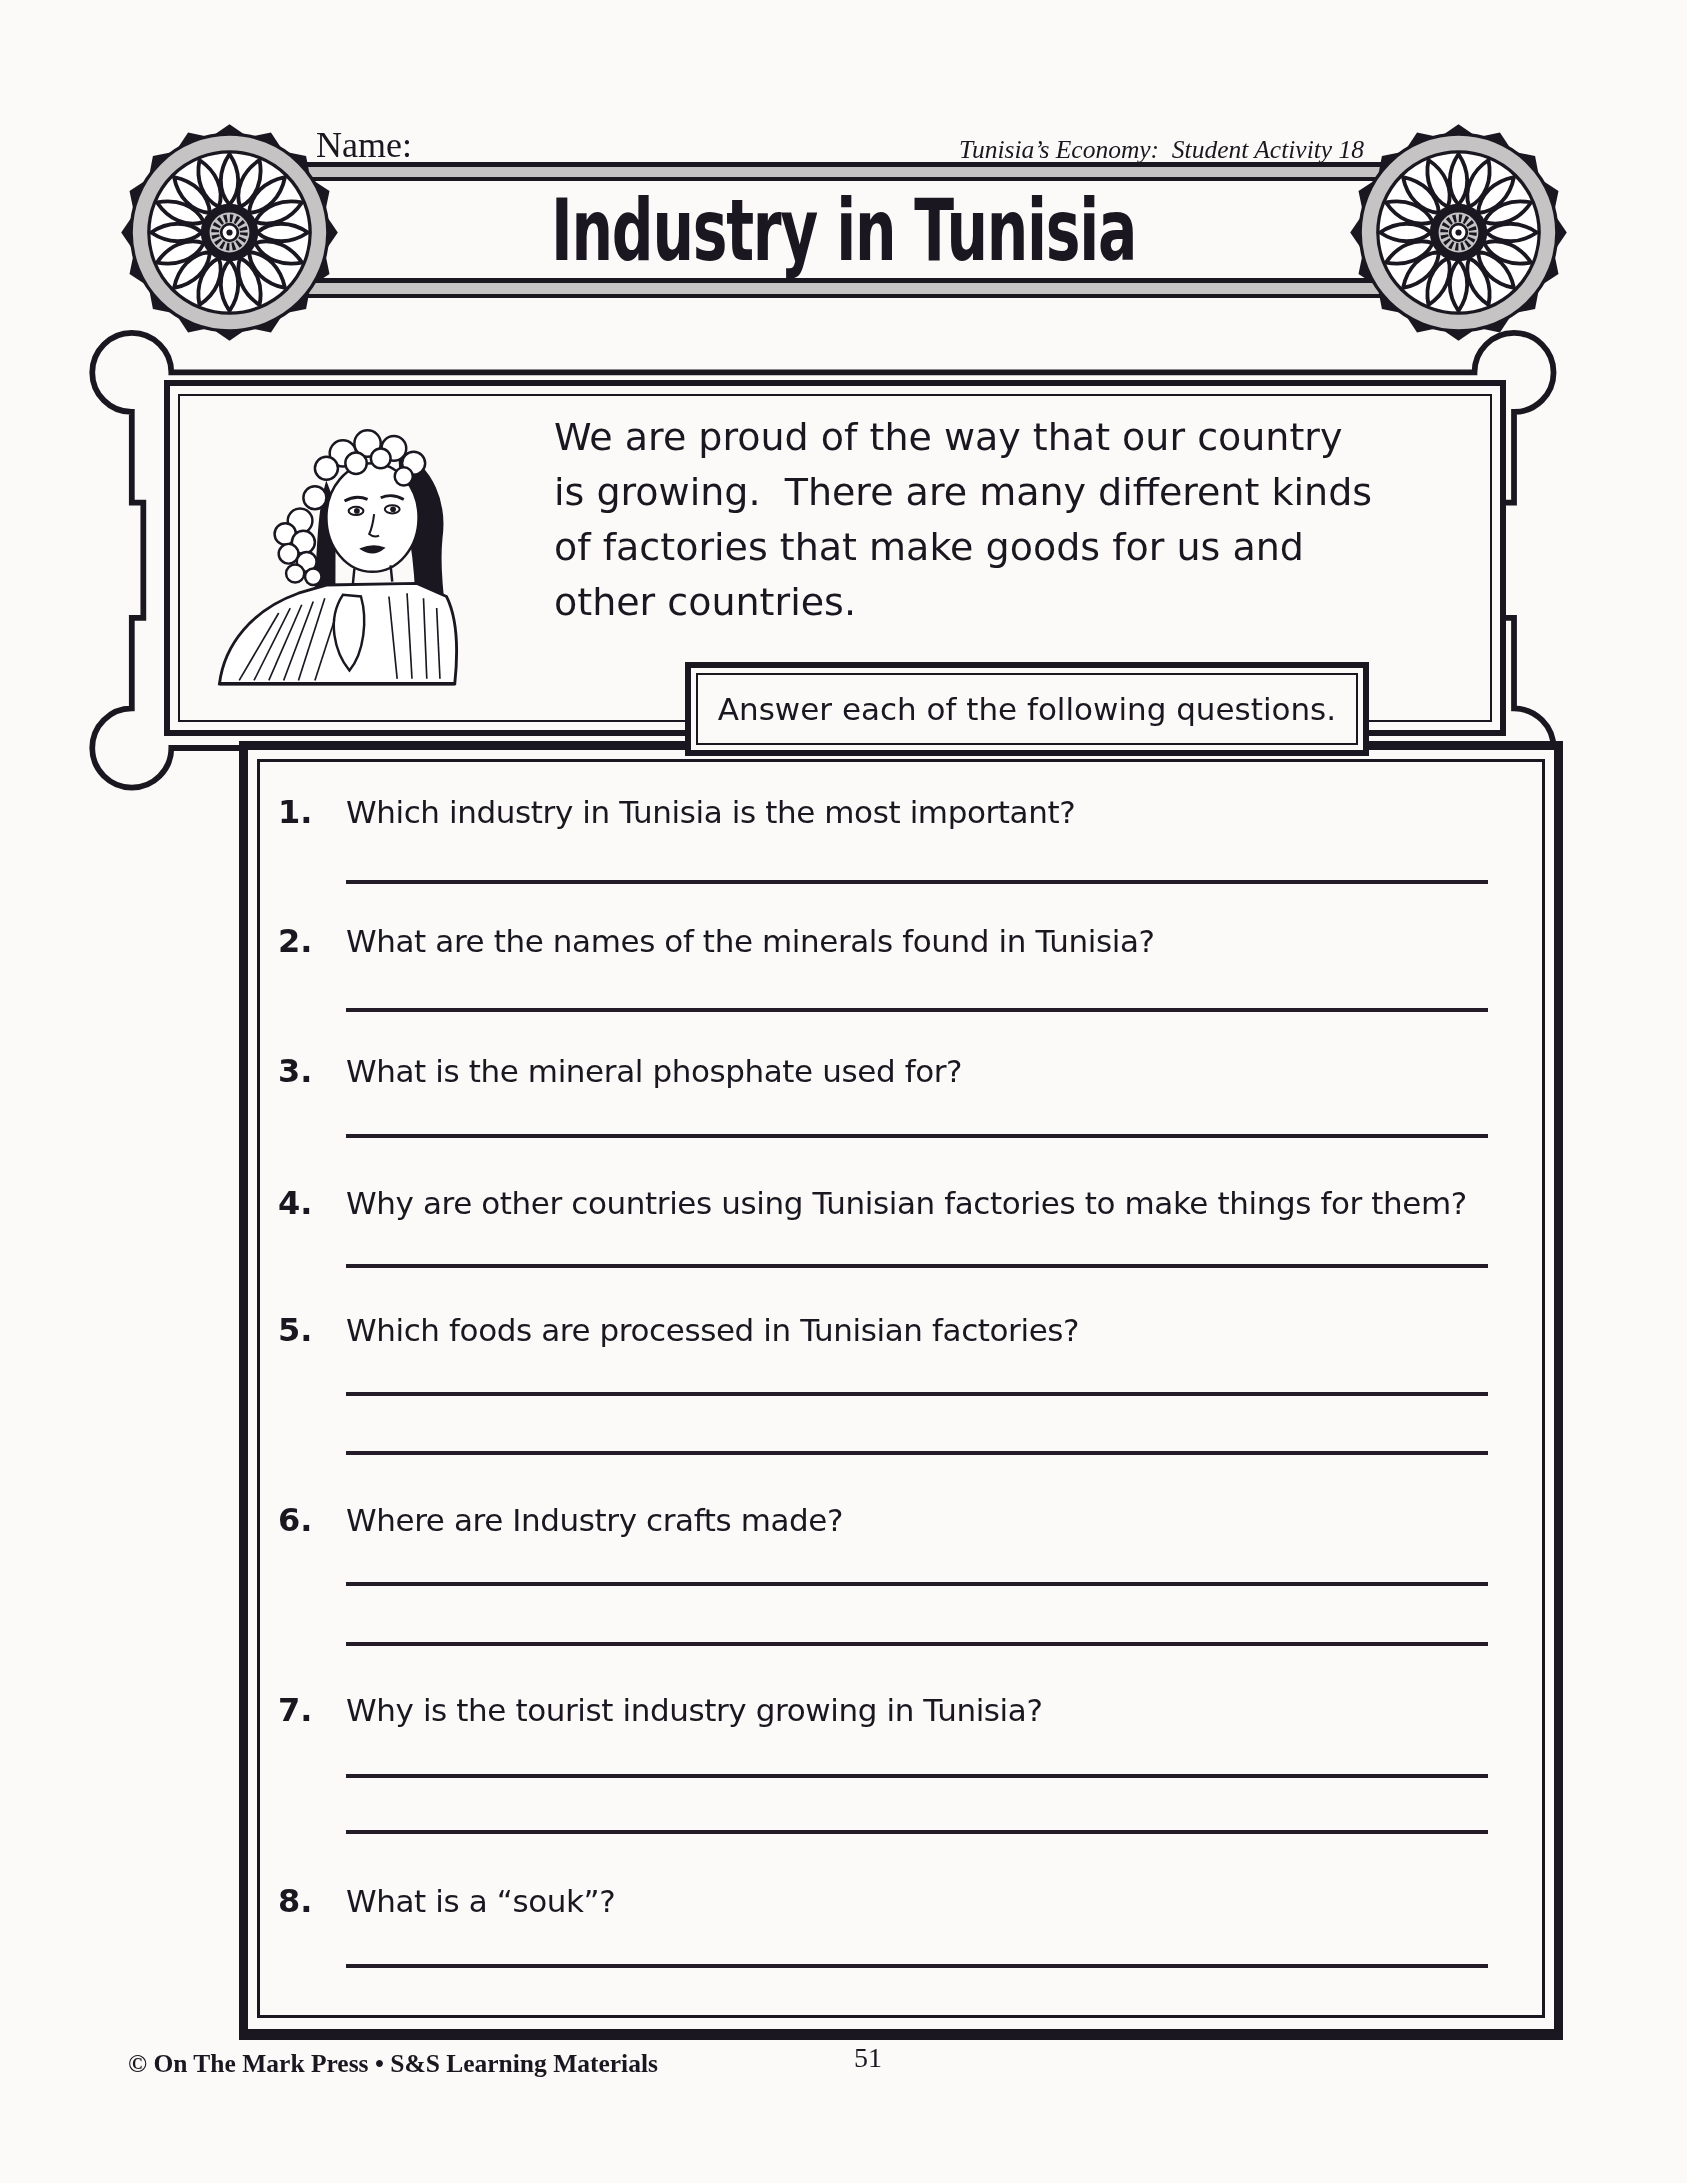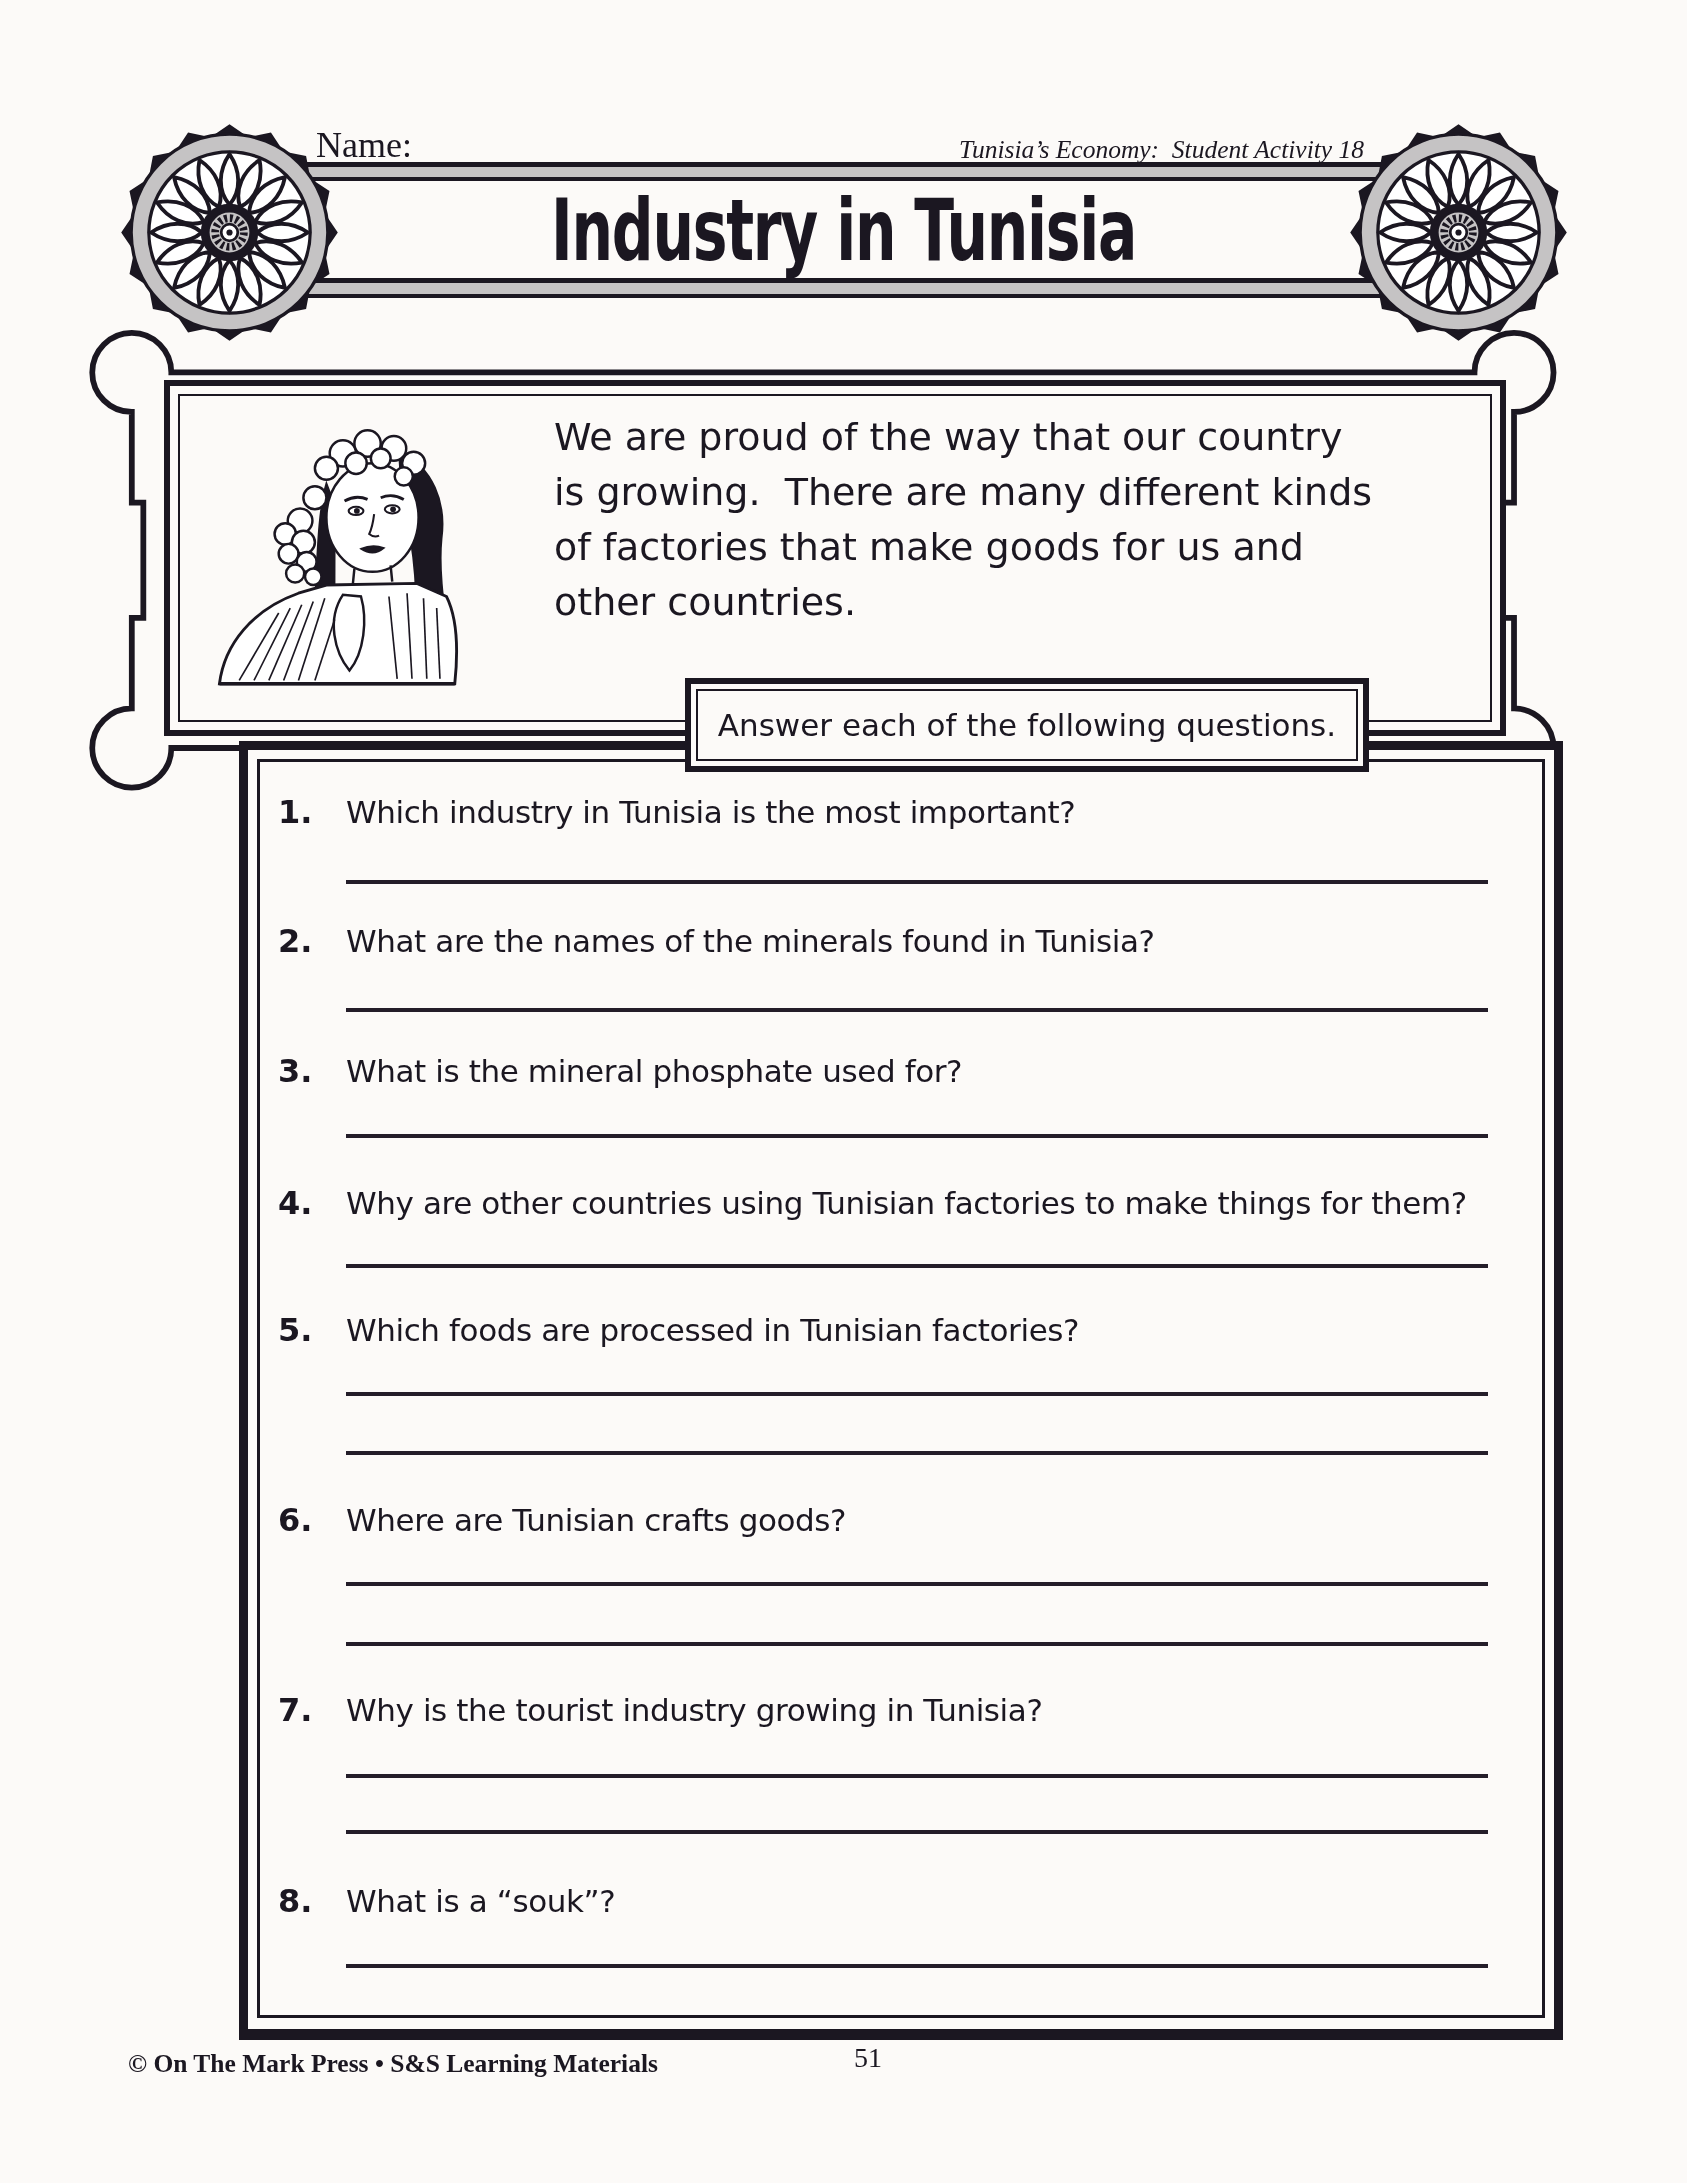--- a/index.html
+++ b/index.html
@@ -28,21 +28,21 @@
 
   
   .intro-box{left:164px;top:380px;width:1342px;height:356px;box-sizing:border-box;
              border:6.6px solid #1b1721;background:#fcfaf8;z-index:2;}
   .intro-box .inner-line{position:absolute;left:8.2px;right:8.2px;top:8.2px;bottom:8.2px;border:2.5px solid #1b1721;}
   .girl{left:203px;top:422px;width:260px;height:275px;z-index:3;}
   .intro-text{left:554px;top:410px;z-index:3;font-size:38px;line-height:55px;}
   .intro-line{white-space:pre;}
 
   
-  .instruction-box{left:685px;top:678px;width:684px;height:94px;box-sizing:border-box;
+  .instruction-box{left:685px;top:662px;width:684px;height:94px;box-sizing:border-box;
                    border:6.6px solid #1b1721;background:#fcfaf8;z-index:5;}
   .instruction-box .inner-line{position:absolute;left:5px;right:5px;top:5px;bottom:5px;border:2.5px solid #1b1721;
                    display:flex;align-items:center;justify-content:center;}
   .instruction-text{font-size:31px;white-space:nowrap;}
 
   
   .main-box{left:239px;top:741px;width:1324px;height:1299px;box-sizing:border-box;
             border:solid #1b1721;border-width:9px 9px 11.5px 9px;background:#fcfaf8;z-index:3;}
   .main-box .inner-line{position:absolute;left:9px;right:9px;top:9px;bottom:10.7px;border:3.3px solid #1b1721;}
   .q{left:278px;z-index:4;white-space:nowrap;}
@@ -204,21 +204,21 @@
   </div>
   <div class="abs ansline" style="top:1264px"></div>
 
   <div class="abs q" style="top:1311px">
     <span class="qnum">5.</span><span class="qtext">Which foods are processed in Tunisian factories?</span>
   </div>
   <div class="abs ansline" style="top:1392px"></div>
   <div class="abs ansline" style="top:1451px"></div>
 
   <div class="abs q" style="top:1501px">
-    <span class="qnum">6.</span><span class="qtext">Where are Tunisian crafts goods?</span>
+    <span class="qnum">6.</span><span class="qtext">Where are Industry crafts made?</span>
   </div>
   <div class="abs ansline" style="top:1582px"></div>
   <div class="abs ansline" style="top:1642px"></div>
 
   <div class="abs q" style="top:1691px">
     <span class="qnum">7.</span><span class="qtext">Why is the tourist industry growing in Tunisia?</span>
   </div>
   <div class="abs ansline" style="top:1774px"></div>
   <div class="abs ansline" style="top:1830px"></div>
 

